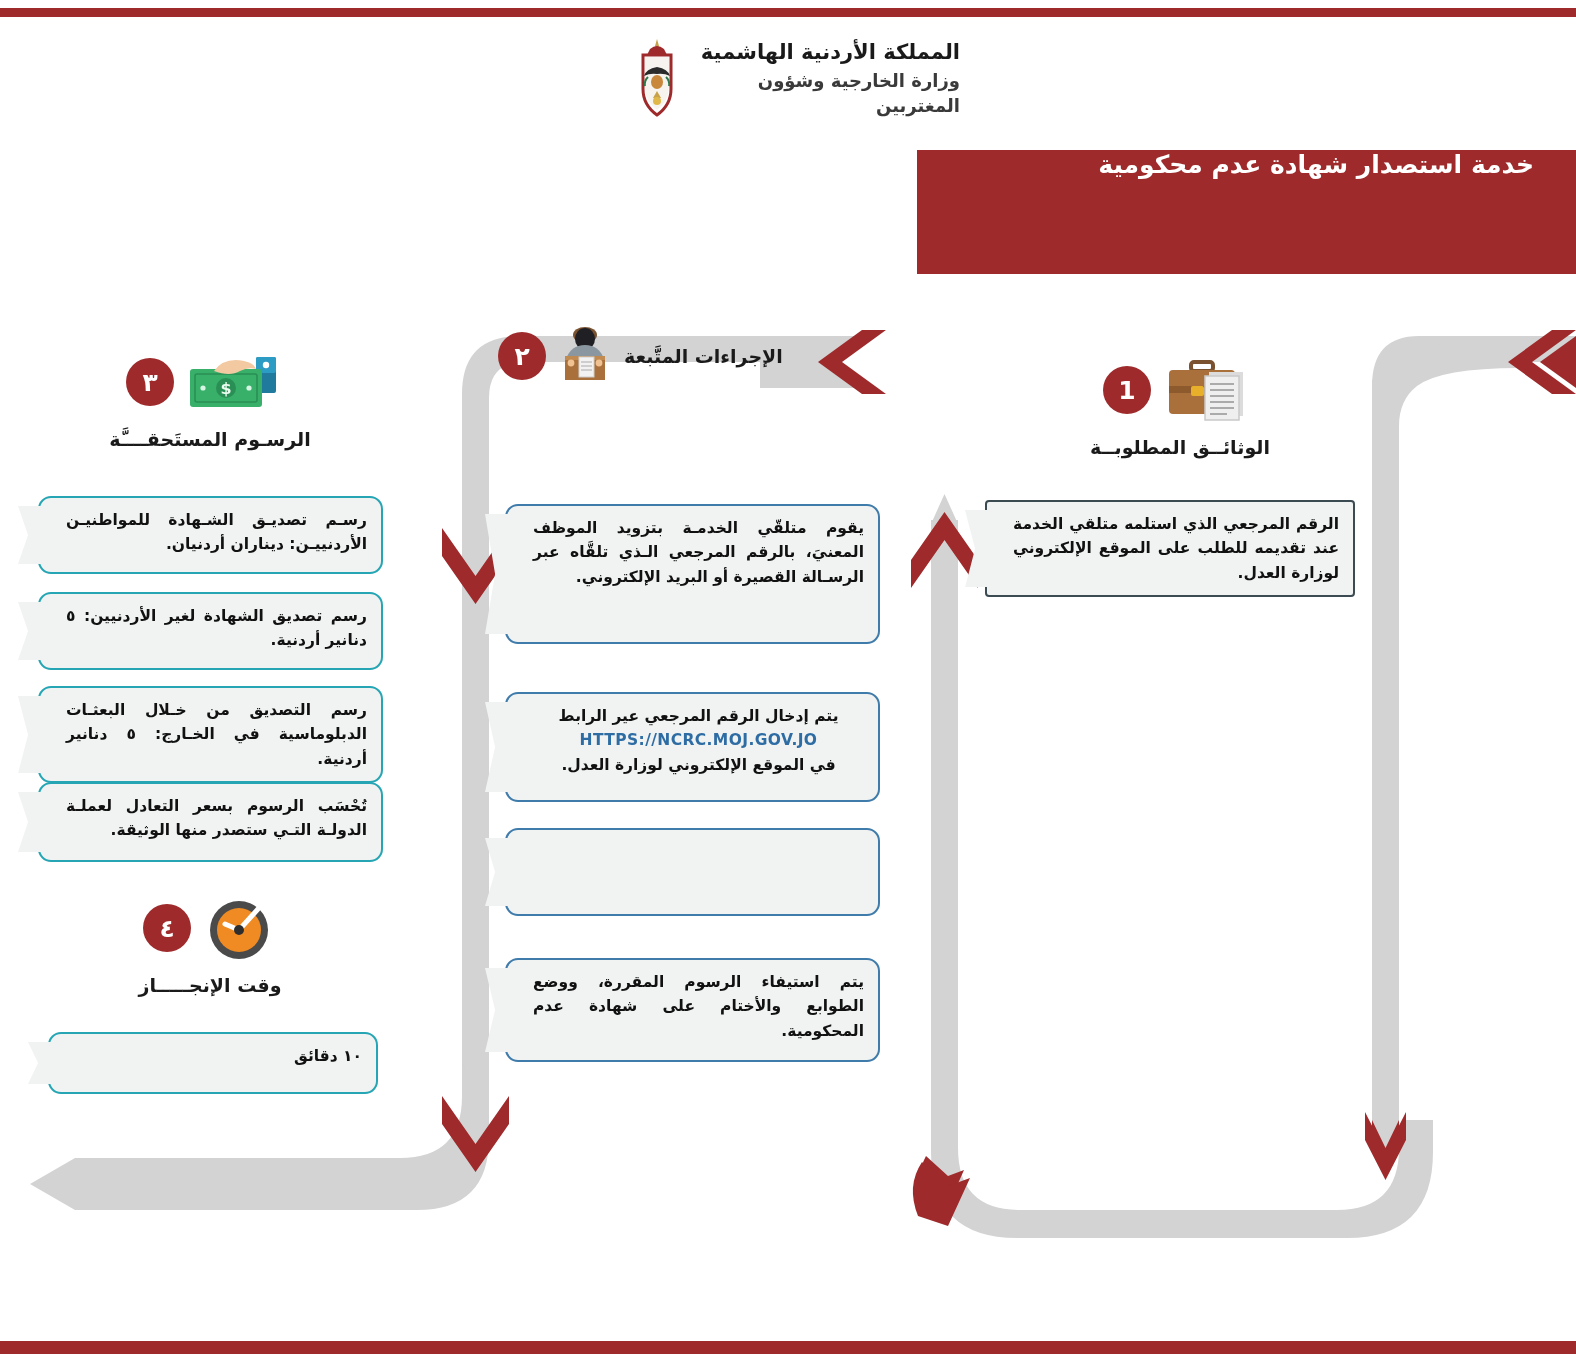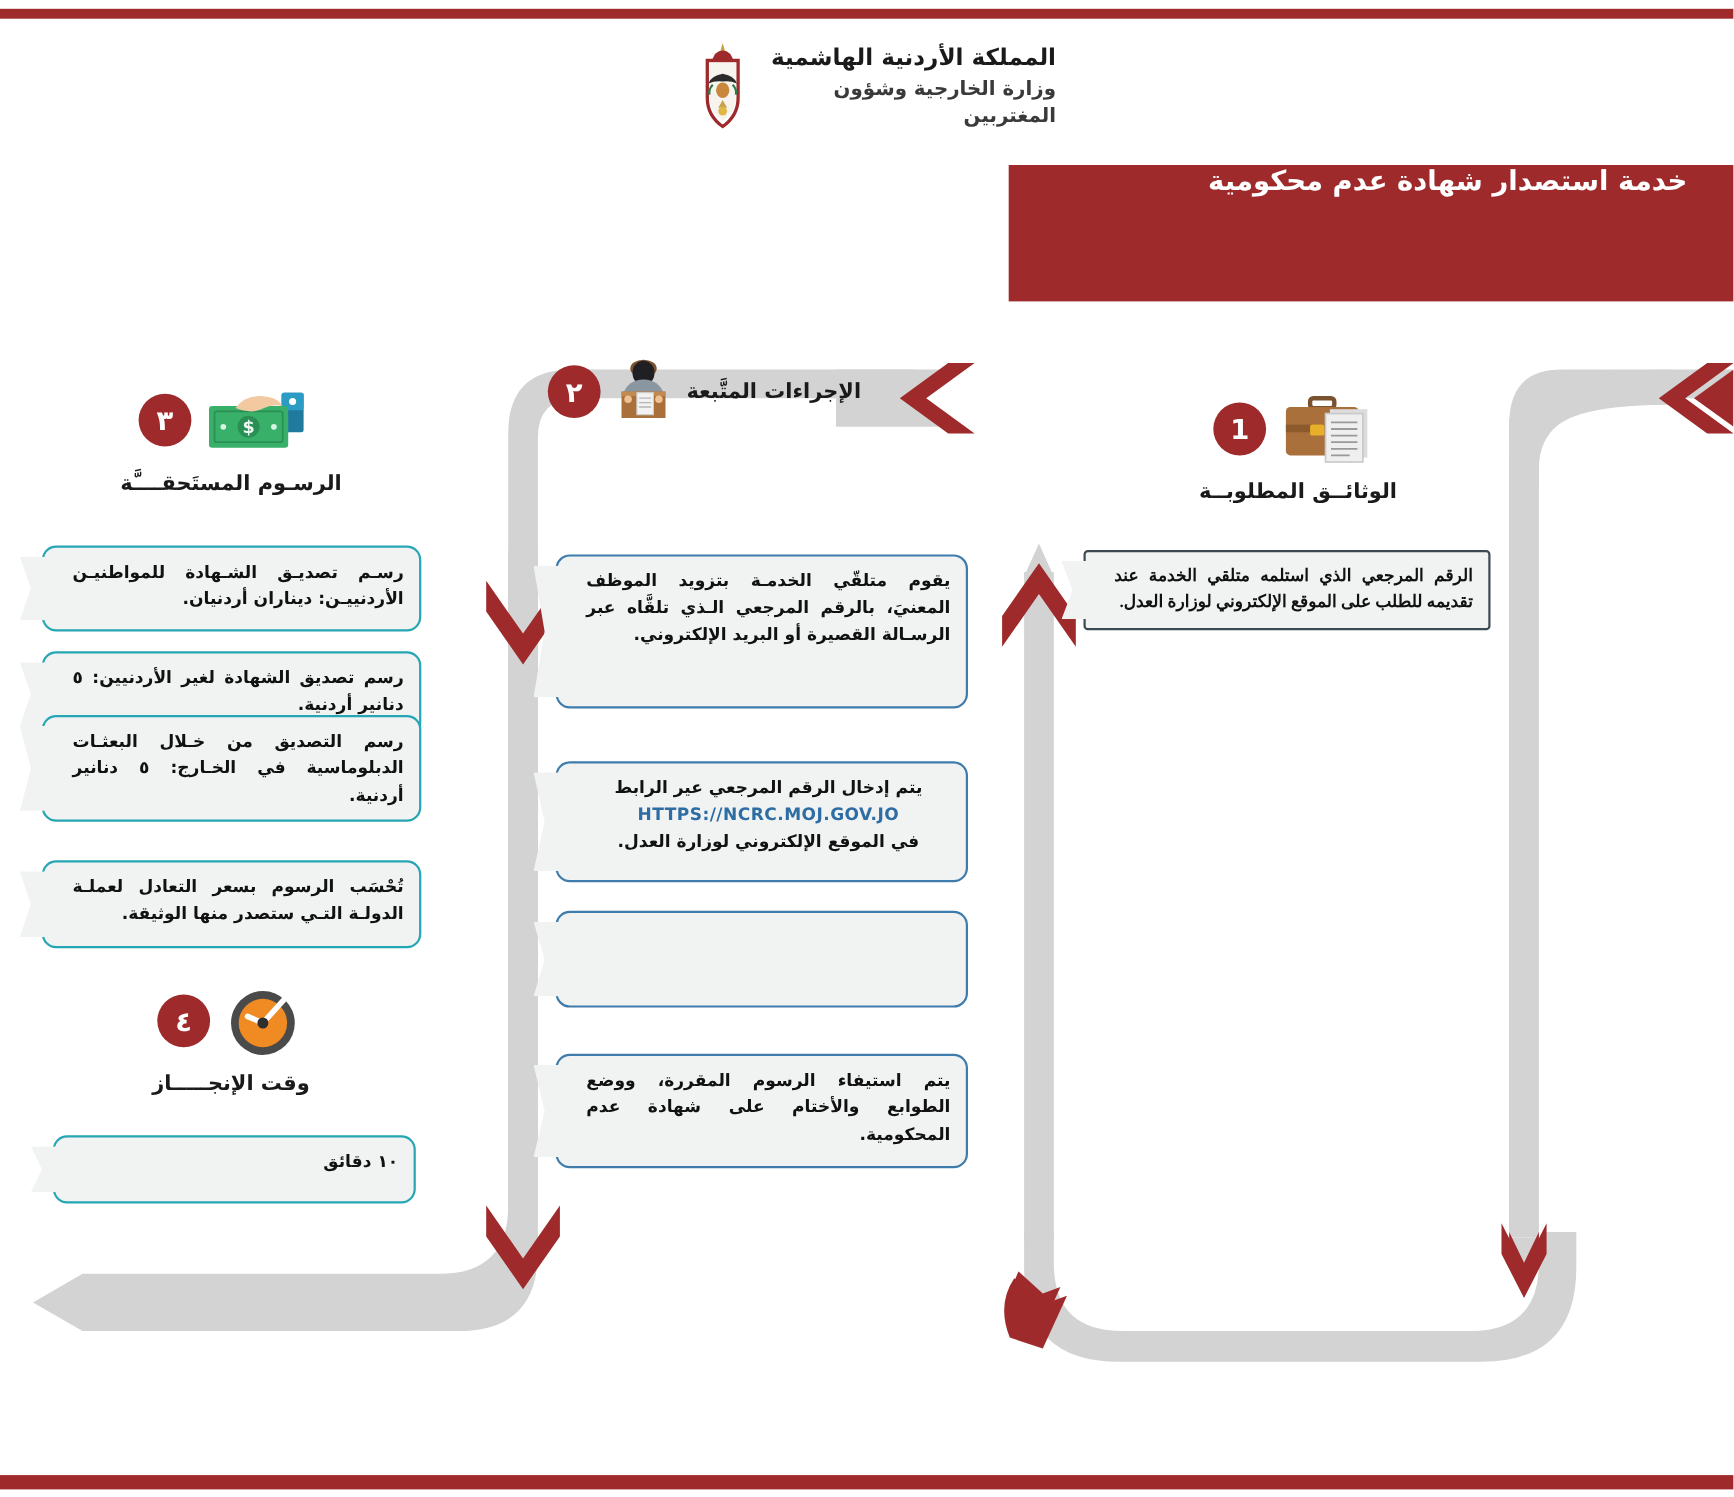--- a/index.html
+++ b/index.html
@@ -58,21 +58,21 @@
     background:#f1f2f2;
     display:flex;align-items:flex-start;
   }
   .box .inner{
     width:100%;padding:10px 14px 10px 26px;box-sizing:border-box;
     font-size:15.5px;line-height:1.58;color:#111;font-weight:bold;text-align:justify;
   }
   .box .inner.center{text-align:center;}
   .box.blue{border:2.4px solid #3f7cab;border-radius:13px;}
   .box.teal{border:2.4px solid #26a6b4;border-radius:13px;}
-  .box.slate{border:2.4px solid #3c4a52;border-radius:4px;font-family:Liberation Serif, serif;}
+  .box.slate{border:2.4px solid #3c4a52;border-radius:4px;}
   
   .box .notch{
     position:absolute;left:-22px;top:8px;bottom:8px;width:24px;
     background:#f1f2f2;
     clip-path:polygon(100% 0,100% 100%,0 100%,42% 50%,0 0);
   }
   .url{color:#2e6da4;font-weight:bold;letter-spacing:.4px;direction:ltr;display:inline-block;}
 
   
   .ic{display:block;}
@@ -266,21 +266,21 @@
   <div class="box teal" style="left:38px;top:496px;width:345px;min-height:78px;">
     <span class="notch"></span>
     <div class="inner">رسـم تصديـق الشـهادة للمواطنيـن الأردنييـن: ديناران أردنيان.</div>
   </div>
 
   <div class="box teal" style="left:38px;top:592px;width:345px;min-height:78px;">
     <span class="notch"></span>
     <div class="inner">رسم تصديق الشهادة لغير الأردنيين: ٥ دنانير أردنية.</div>
   </div>
 
-  <div class="box teal" style="left:38px;top:650px;width:345px;min-height:80px;">
+  <div class="box teal" style="left:38px;top:686px;width:345px;min-height:80px;">
     <span class="notch"></span>
     <div class="inner">رسم التصديق من خـلال البعثـات الدبلوماسية في الخـارج: ٥ دنانير أردنية.</div>
   </div>
 
   <div class="box teal" style="left:38px;top:782px;width:345px;min-height:80px;">
     <span class="notch"></span>
     <div class="inner">تُحْسَب الرسوم بسعر التعادل لعملـة الدولـة التـي ستصدر منها الوثيقة.</div>
   </div>
 
   <div class="step-head" style="left:60px;top:890px;width:300px;">

